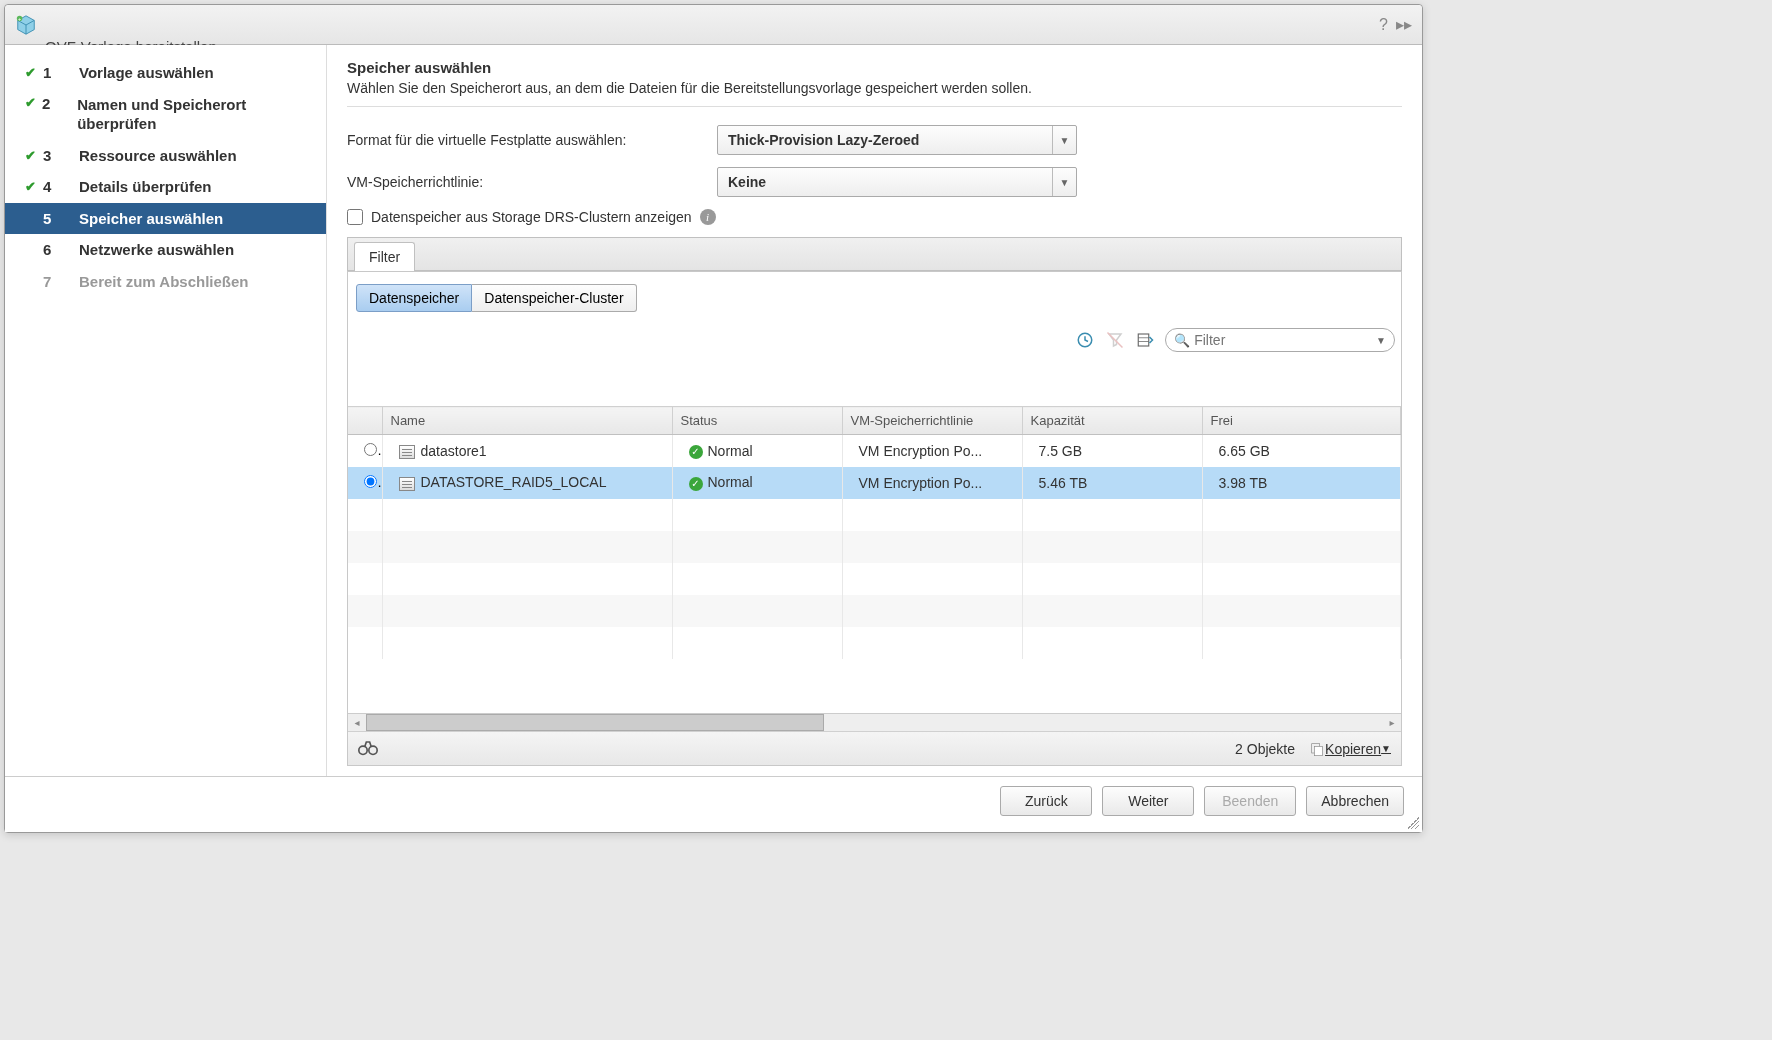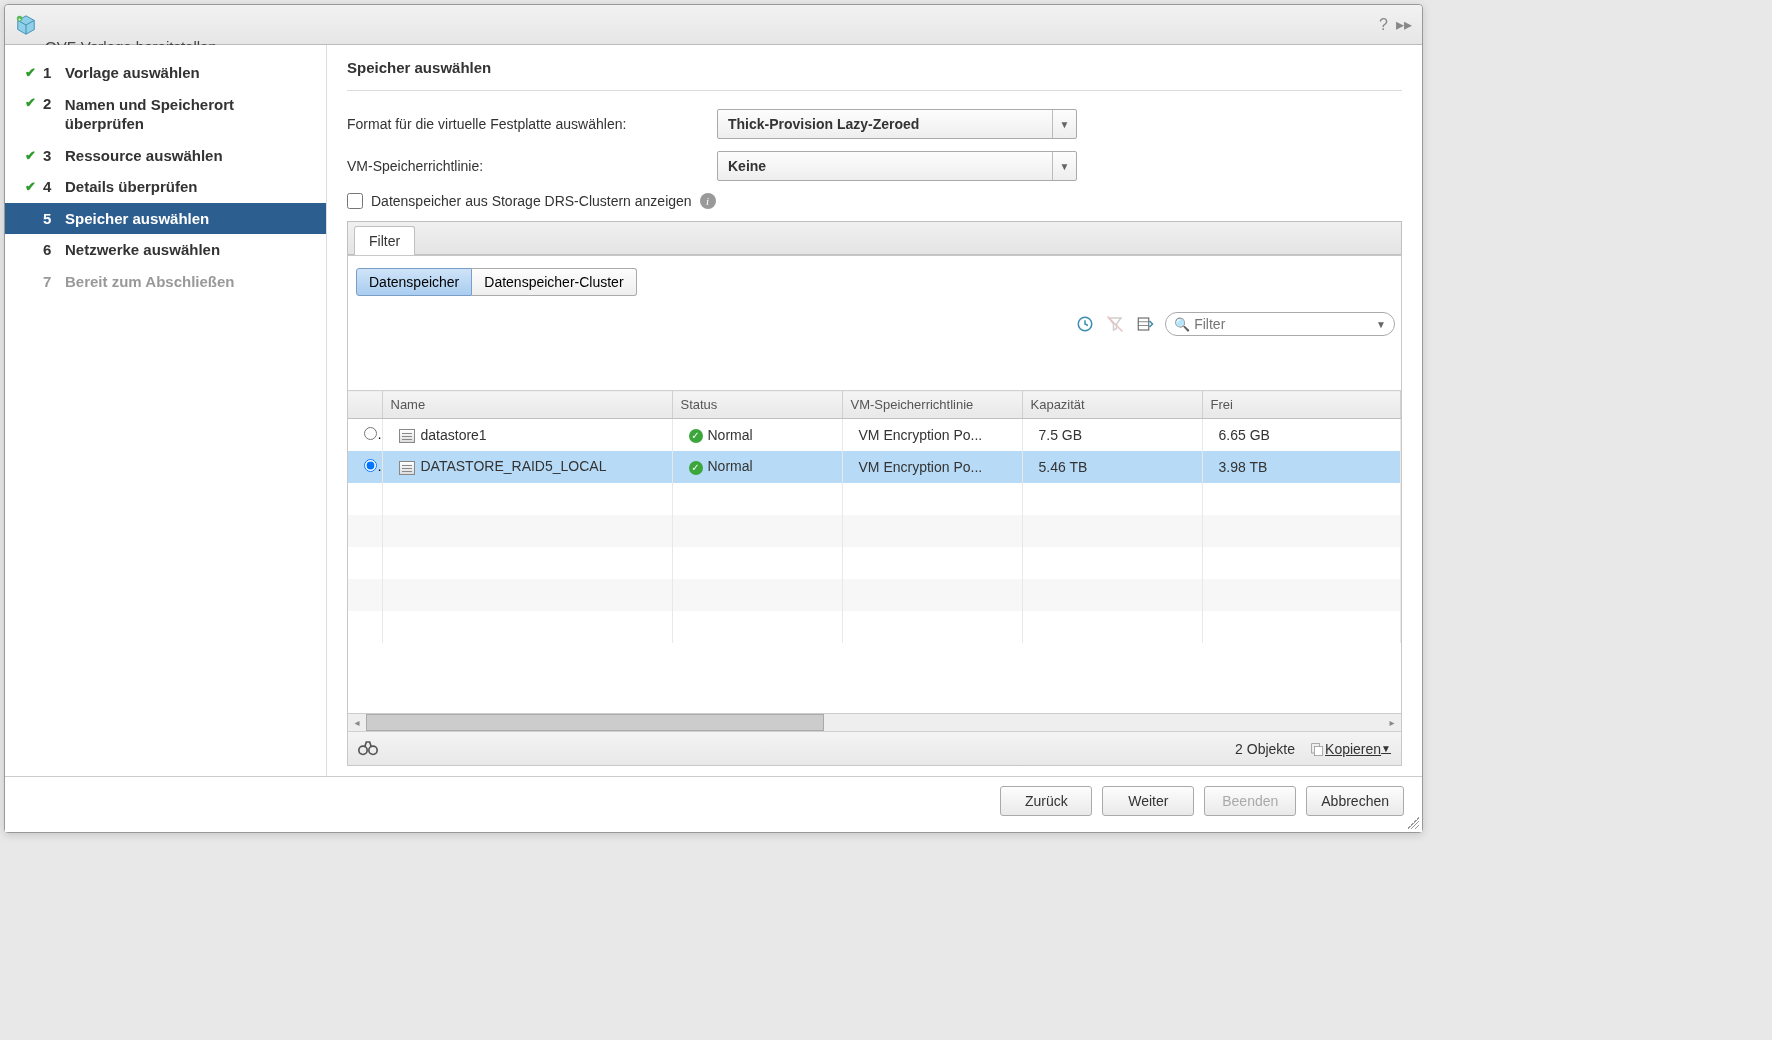--- a/index.html
+++ b/index.html
@@ -50,21 +50,21 @@
 .step {
   display: flex;
   align-items: center;
   padding: 6px 10px 6px 20px;
   min-height: 30px;
   cursor: pointer;
 }
 .step .chk { width: 18px; color: #2e9b2e; font-weight: bold; visibility: hidden; }
 .step.done .chk { visibility: visible; }
 .step .num { width: 16px; color: #333; font-size: 15px; font-weight: bold; }
-.step .lbl { font-size: 15px; font-weight: bold; color: #333; margin-left: 6px; line-height: 1.3; }
+.step .lbl { font-size: 15px; font-weight: bold; color: #333; margin-left: 20px; line-height: 1.3; }
 .step.active { background: #2c5e8f; color: #fff; }
 .step.active .num, .step.active .lbl { color: #fff; }
 .step.disabled .num, .step.disabled .lbl { color: #999; }
 .step.multiline { align-items: flex-start; }
 .main {
   flex: 1;
   padding: 14px 20px 10px 20px;
   display: flex;
   flex-direction: column;
   overflow: hidden;
@@ -255,20 +255,21 @@
         </div>
       <div class="step disabled">
           <span class="chk">✔</span>
           <span class="num">7</span>
           <span class="lbl">Bereit zum Abschließen</span>
         </div>
     </div>
 
     <div class="main">
       <h2>Speicher auswählen</h2>
+      <div class="desc">Wählen Sie den Speicherort aus, an dem die Dateien für die Bereitstellungsvorlage gespeichert werden sollen.</div>
       <hr class="hr">
 
       <div class="formrow">
         <span class="flabel">Format für die virtuelle Festplatte auswählen:</span>
         <div class="dropdown">
           <span class="dval">Thick-Provision Lazy-Zeroed</span>
           <span class="darrow">▼</span>
         </div>
       </div>
 

